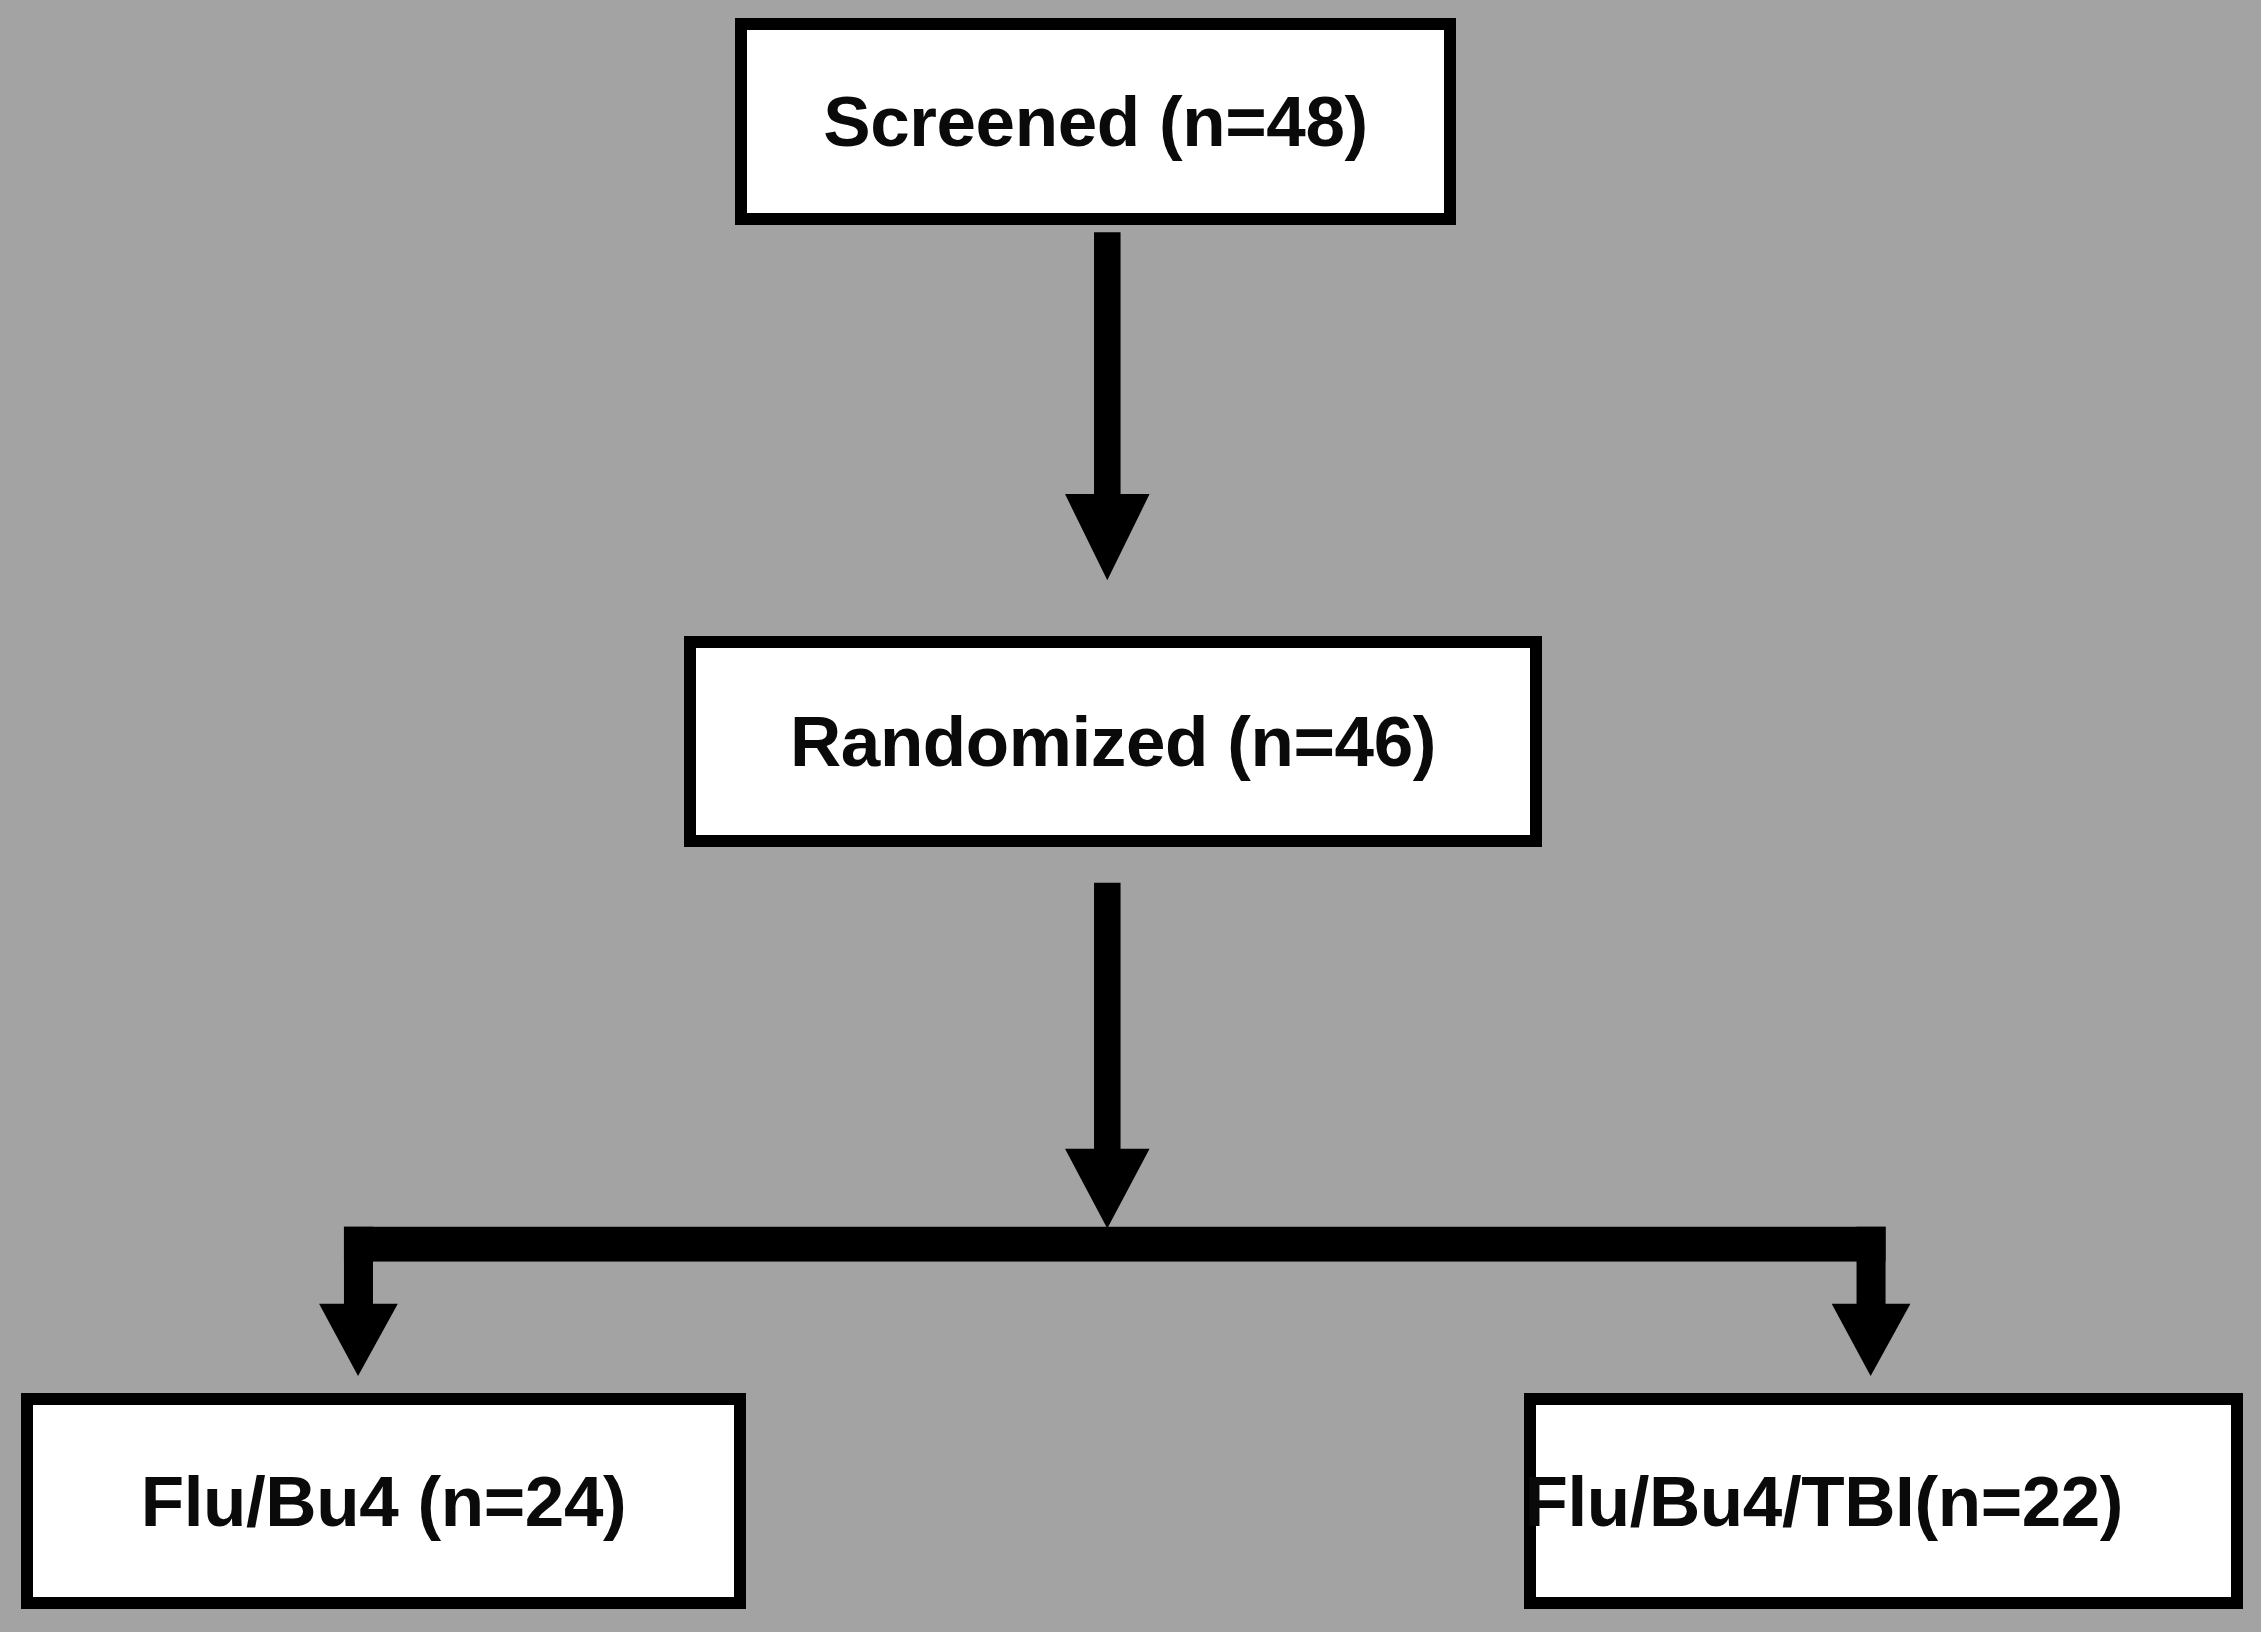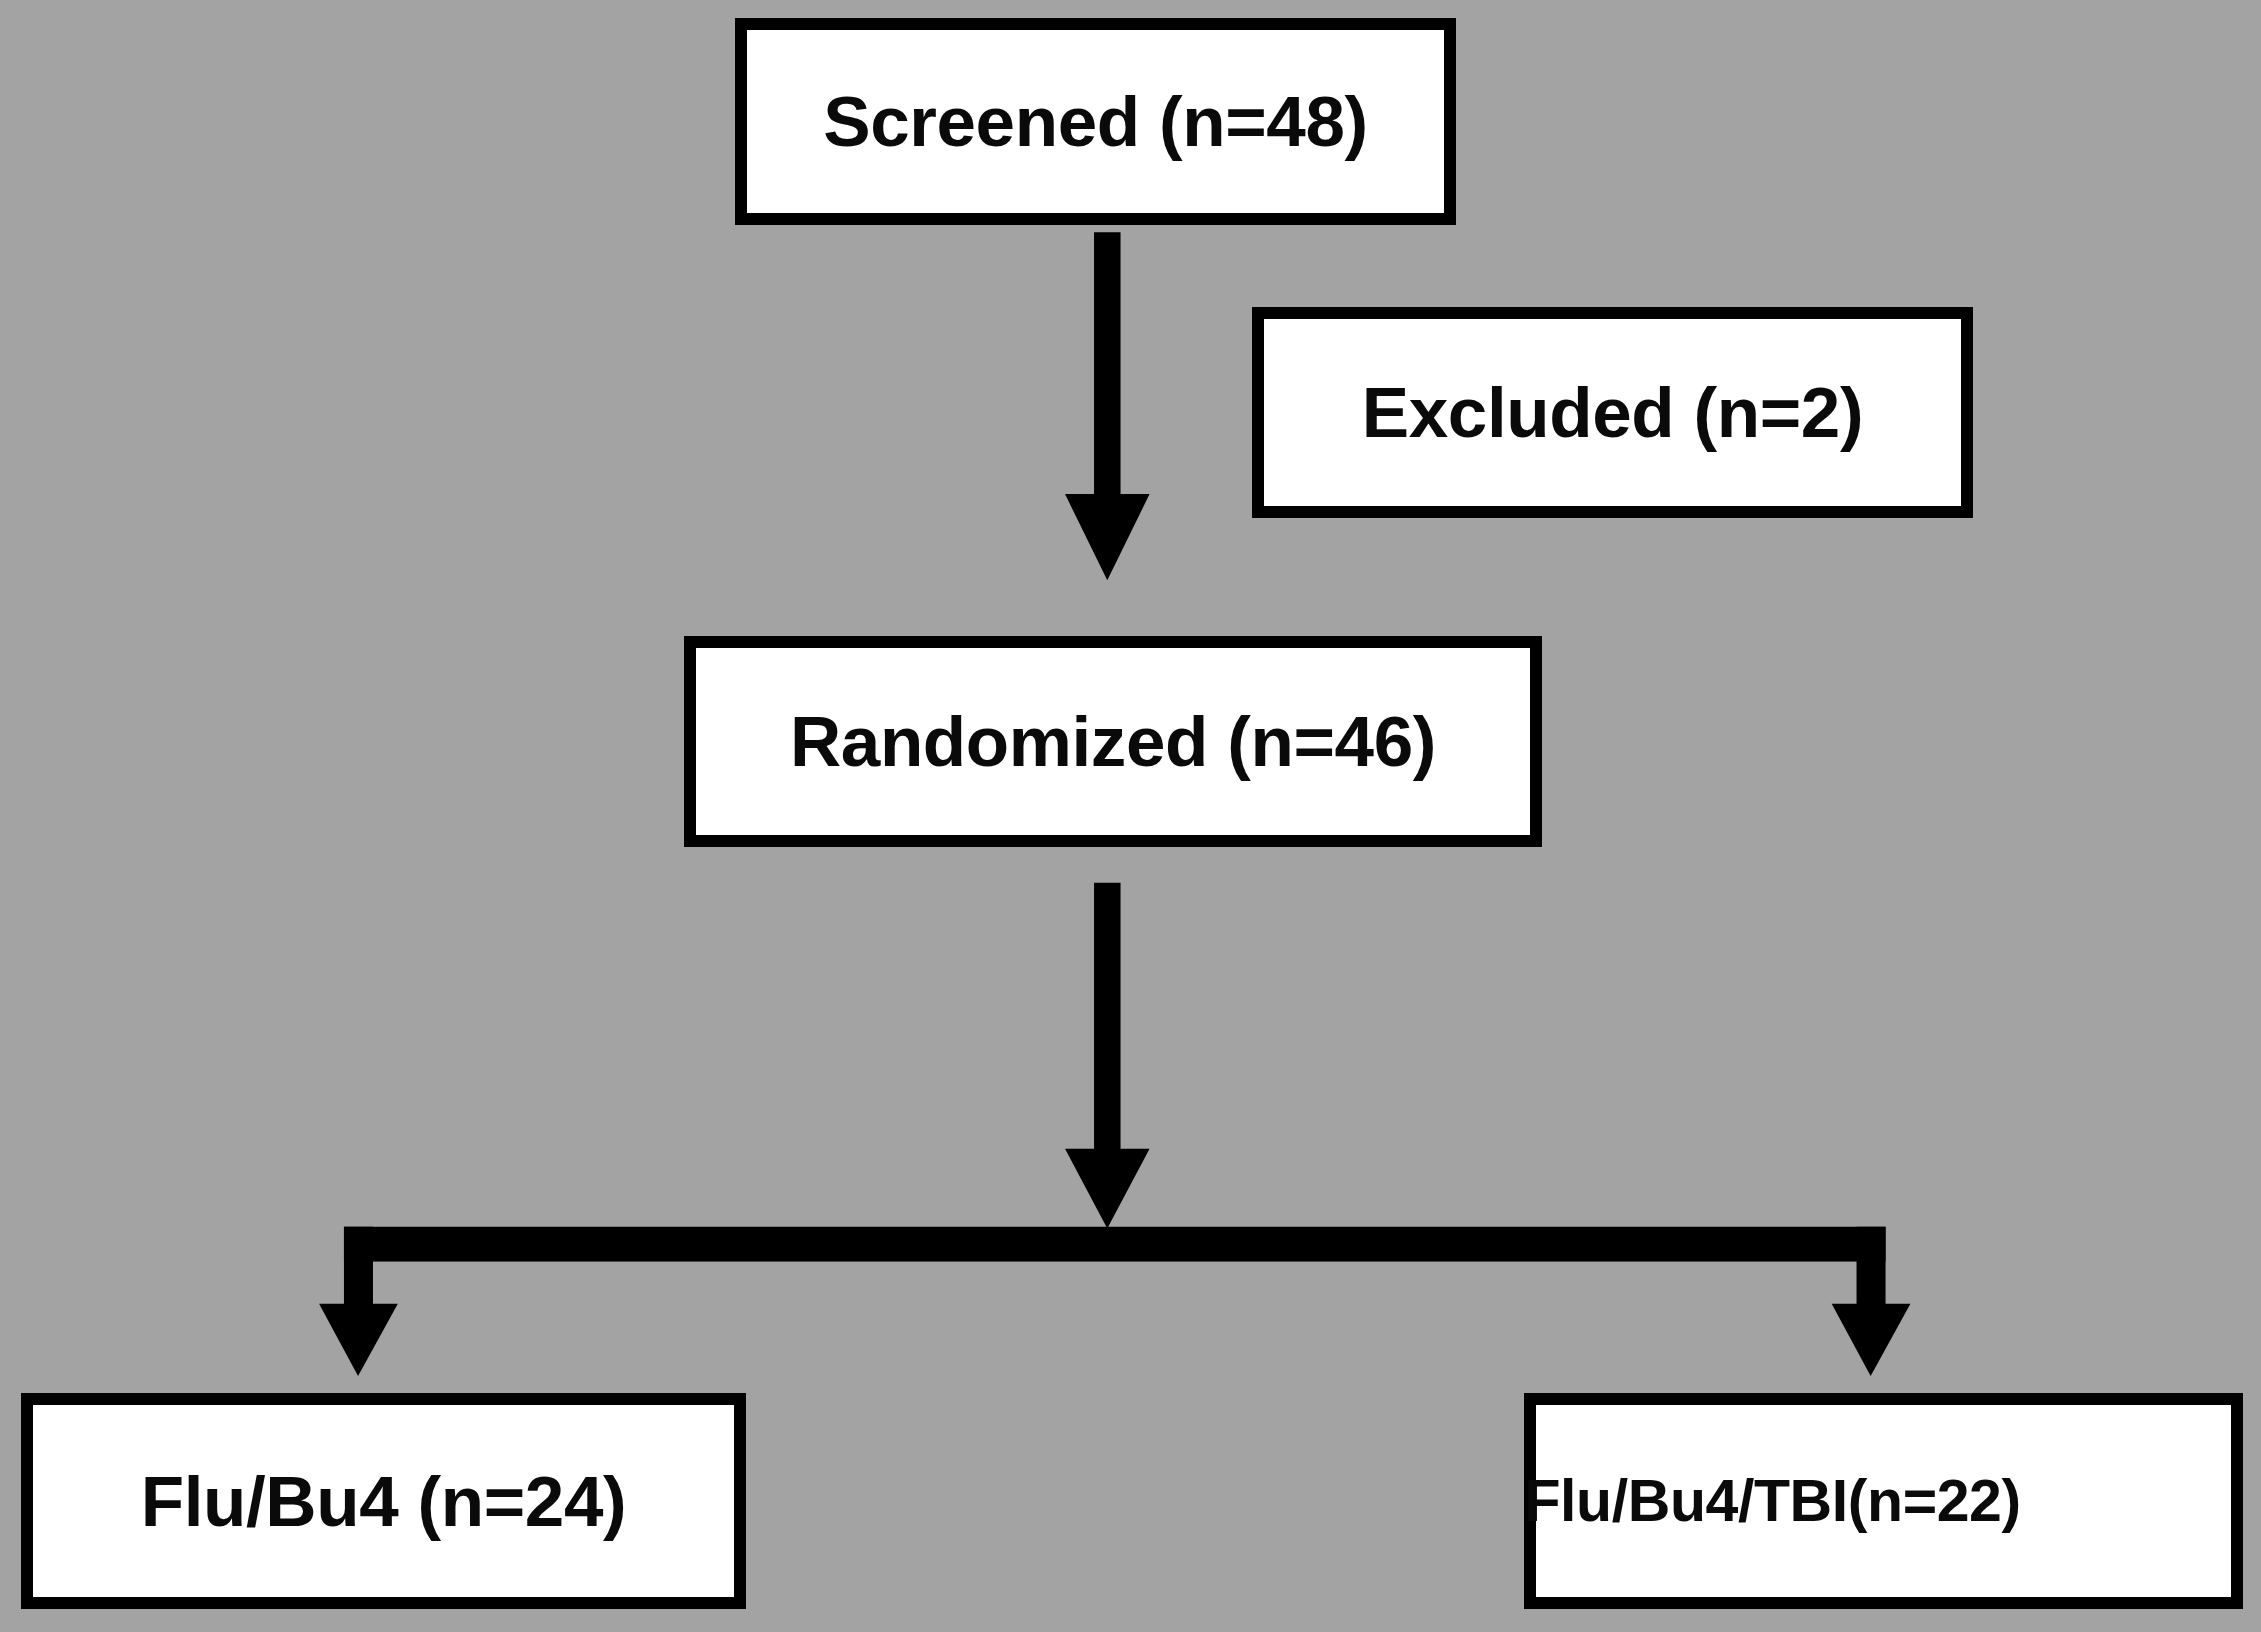--- a/index.html
+++ b/index.html
@@ -58,21 +58,21 @@
     width: 725px; height: 216px;
   }
   #box-arm-left .box-label { font-size: 71px; }
 
   #box-arm-right {
     left: 1524px; top: 1393px;
     width: 719px; height: 216px;
     justify-content: flex-start;
   }
   #box-arm-right .box-label {
-    font-size: 59px;
+    font-size: 71px;
     margin-left: -11.6px;
   }
 
   
   #excluded-caption {
     position: absolute;
     left: 1252px;
     top: 527px;
     width: 721px;
     text-align: center;
@@ -110,23 +110,20 @@
     <polygon class="connector-shape" points="385,1573 480,1573 432,1660"></polygon>
 
     <rect class="connector-shape" x="2240" y="1480" width="35" height="115"></rect>
     <polygon class="connector-shape" points="2210,1573 2305,1573 2257,1660"></polygon>
   </svg>
 
   <div class="flow-box" id="box-screened">
     <span class="box-label">Screened  (n=48)</span>
   </div>
 
-  <div class="flow-box" id="box-excluded">
-    <span class="box-label">Excluded (n=2)</span>
-  </div>
 
 
   <div class="flow-box" id="box-randomized">
     <span class="box-label">Randomized (n=46)</span>
   </div>
 
   <div class="flow-box" id="box-arm-left">
     <span class="box-label">Flu/Bu4 (n=24)</span>
   </div>
 

